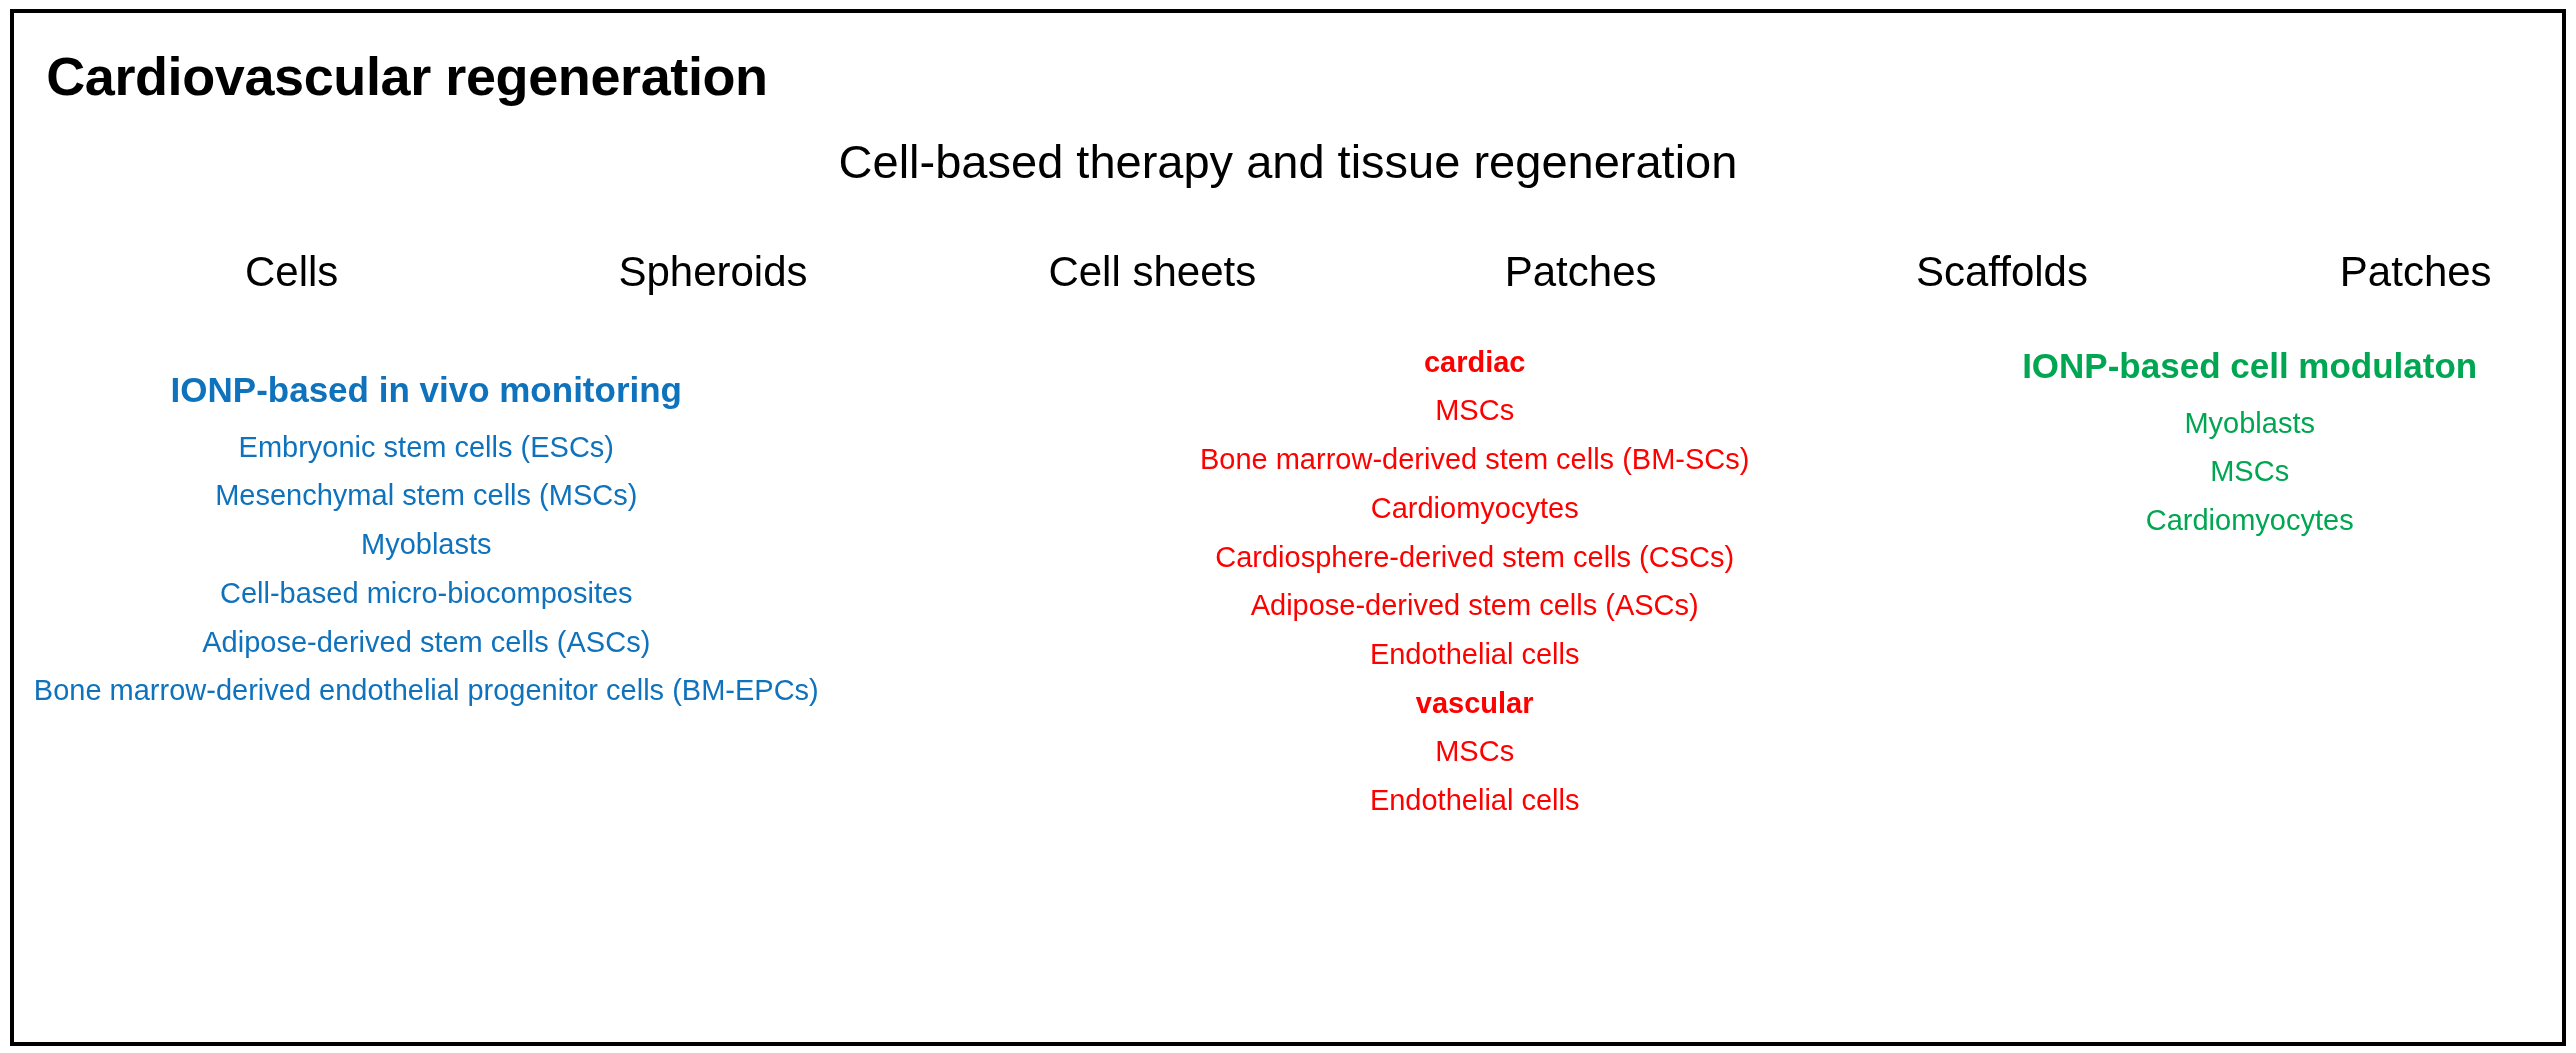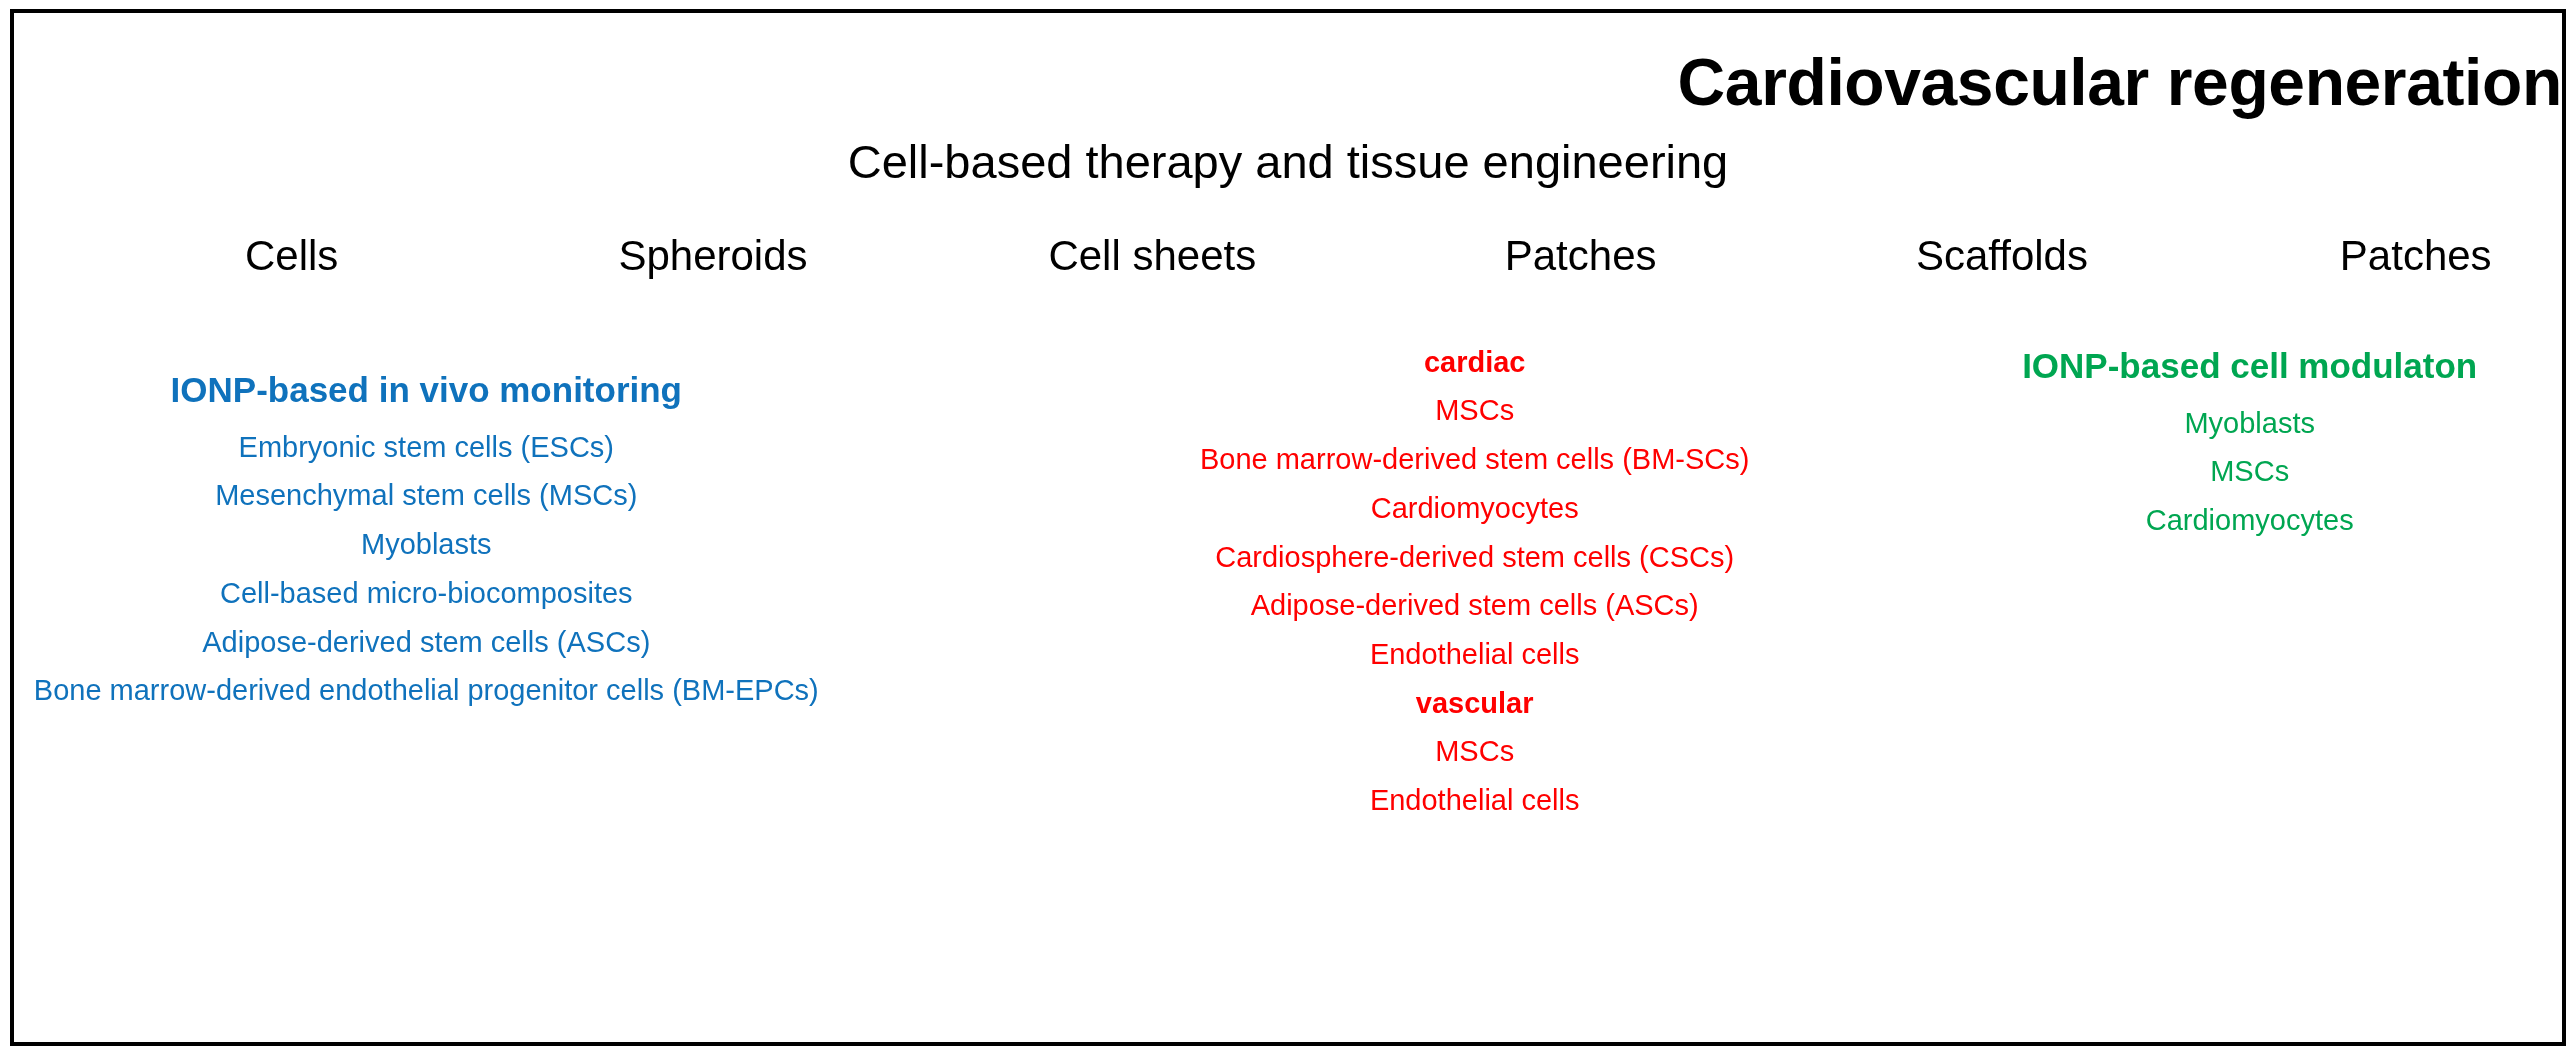--- a/index.html
+++ b/index.html
@@ -36,22 +36,22 @@
     width: 100%;
     height: 100%;
   }
 
   
   .title {
     position: absolute;
     left: 0;
     right: 0;
     top: 35px;
-    text-align: right;
-    font-size: 66px;
+    text-align: left;
+    font-size: 54px;
     font-weight: bold;
     color: #000000;
     letter-spacing: -0.4px;
     line-height: 1.05;
     margin-left: 32px;
   }
   .subtitle {
     position: absolute;
     left: 0;
     right: 0;
@@ -61,24 +61,24 @@
     font-weight: normal;
     color: #000000;
     line-height: 1.05;
   }
 
   
   .colheads {
     position: absolute;
     left: 168px;
     right: 44px;
-    top: 214px;
+    top: 225px;
     height: 58px;
     display: flex;
-    align-items: center;
+    align-items: flex-end;
     justify-content: space-between;
   }
   .colhead {
     font-size: 42px;
     font-weight: normal;
     color: #000000;
     white-space: nowrap;
     text-align: center;
     flex: 0 0 auto;
   }
@@ -119,21 +119,21 @@
 </style>
 </head>
 <body>
 
 <div id="figure">
   <div class="frame">
     <div class="inner">
 
       <div class="title">Cardiovascular regeneration</div>
 
-      <div class="subtitle">Cell-based therapy and tissue engineering</div>
+      <div class="subtitle">Cell-based therapy and tissue regeneration</div>
 
       <div class="colheads">
         <div class="colhead c0">Cells</div>
         <div class="colhead c1">Spheroids</div>
         <div class="colhead c2">Cell sheets</div>
         <div class="colhead c3">Patches</div>
         <div class="colhead c4">Scaffolds</div>
         <div class="colhead c5">Patches</div>
       </div>
 

